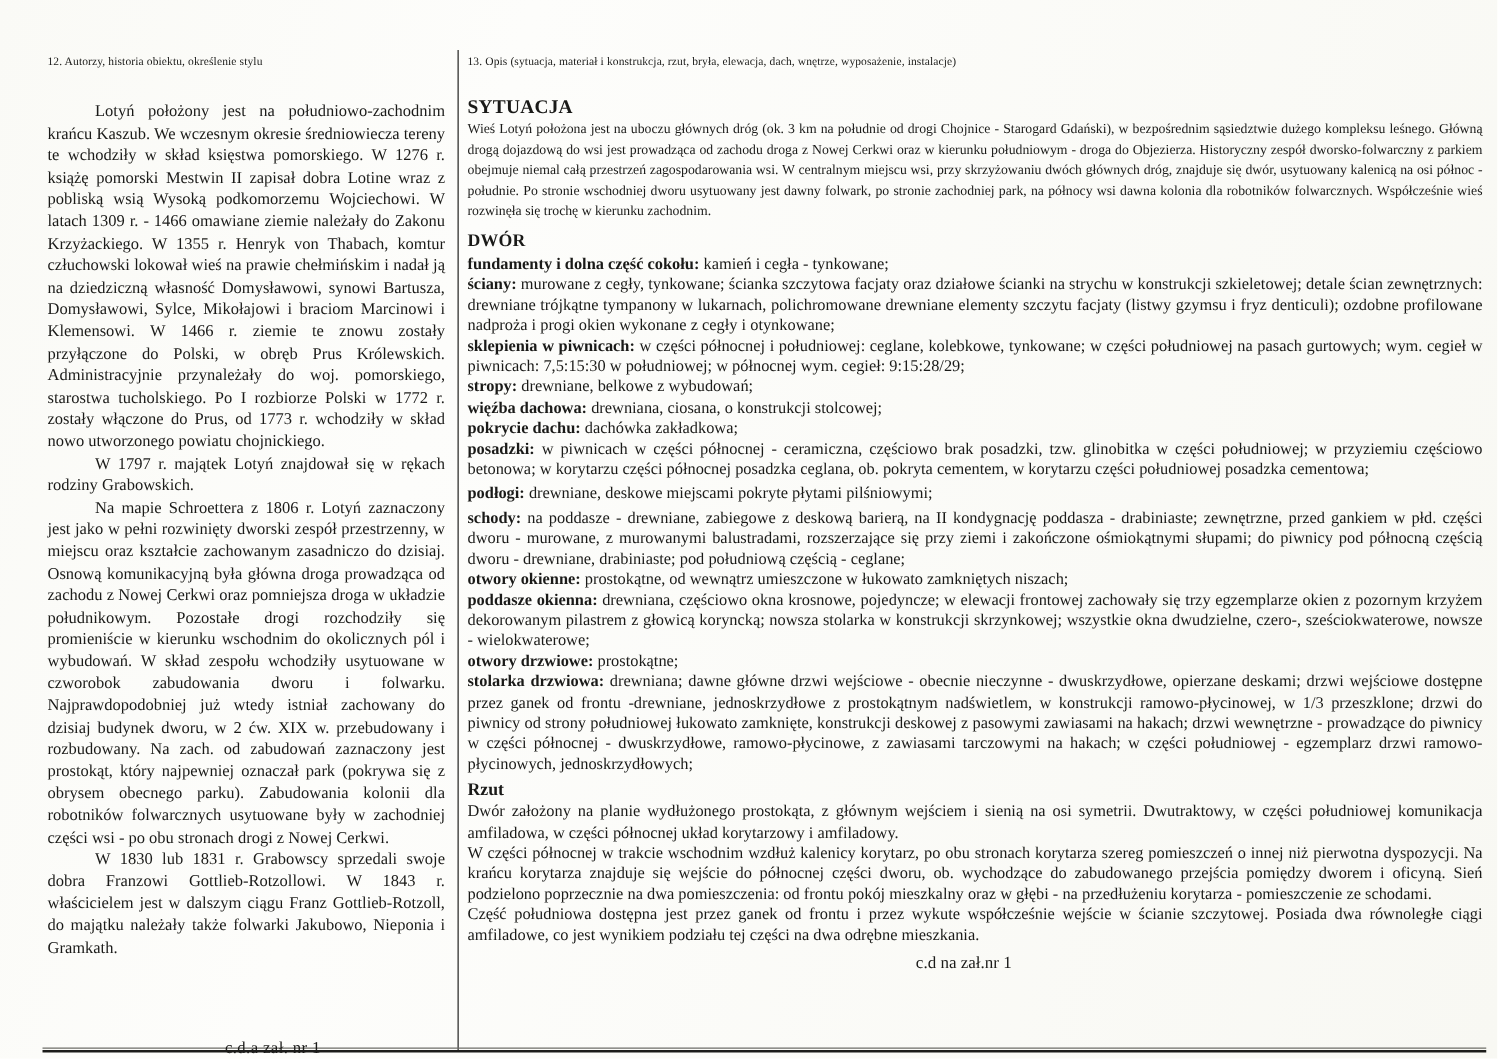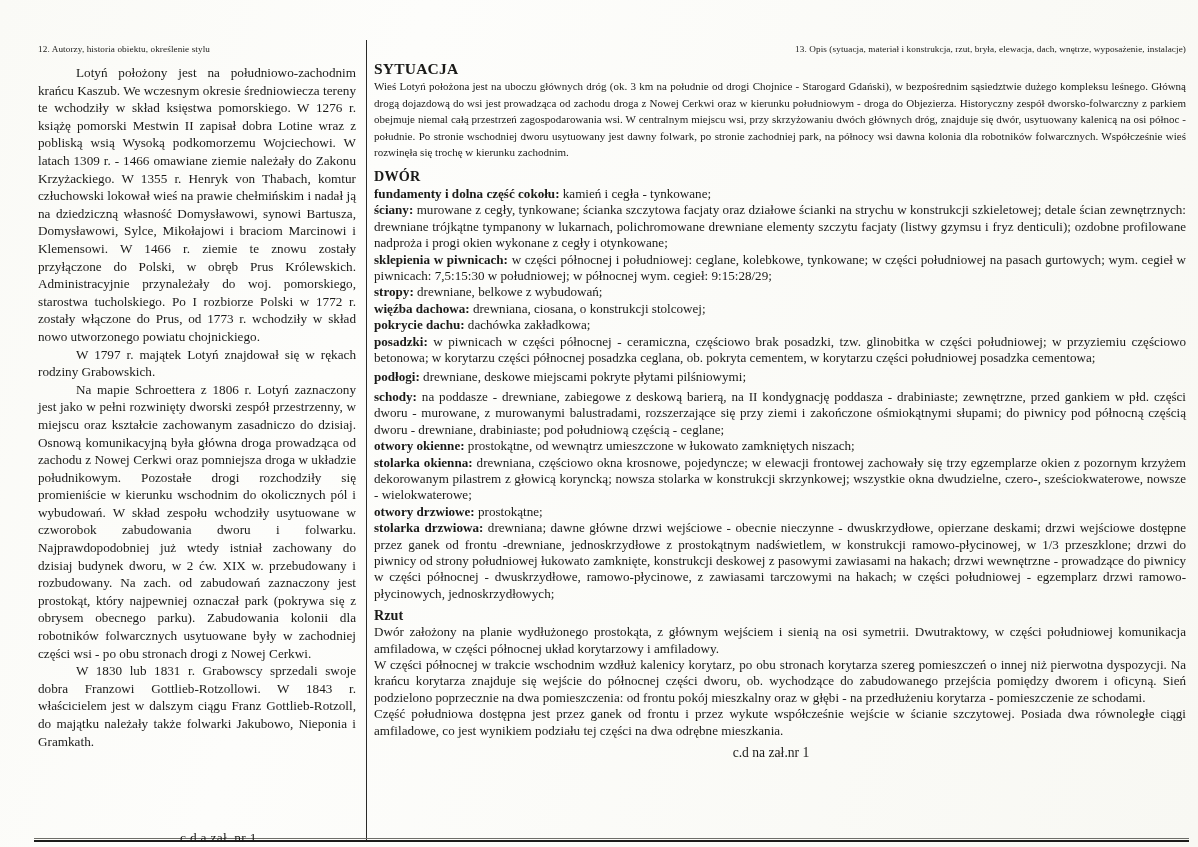--- a/index.html
+++ b/index.html
@@ -60,42 +60,41 @@
   .col-left {
     position: absolute;
     left: 38px;
     top: 44px;
     width: 318px;
   }
   .field-head {
     font-size: 9.2px;
     letter-spacing: 0.1px;
     line-height: 1.2;
-    margin-bottom: 9px;
+    margin-bottom: 25px;
     white-space: nowrap;
   }
   .col-left p {
     margin: 0;
     font-size: 13.2px;
     line-height: 17.6px;
     text-align: justify;
     text-indent: 38px;
     hyphens: none;
   }
 
   
   .col-right {
     position: absolute;
     left: 374px;
     top: 44px;
     width: 812px;
   }
   .col-right .field-head {
-    margin-bottom: 4px;
-    text-align: right;
+    margin-bottom: 21px;
   }
   .sec-title {
     font-size: 15.5px;
     line-height: 19px;
     margin: 2px 0 0 0;
     letter-spacing: 0.2px;
     font-family: Liberation Serif, serif;
   }
   .sec-title.small {
     font-size: 14.2px;
@@ -188,21 +187,21 @@
       <p class="body-line"><span class="lbl">pokrycie dachu:</span><span> dachówka zakładkowa;</span></p>
 
       <p class="body-line"><span class="lbl">posadzki:</span><span> w piwnicach w części północnej - ceramiczna, częściowo brak posadzki, tzw. glinobitka w części południowej; w przyziemiu częściowo betonowa; w korytarzu części północnej posadzka ceglana, ob. pokryta cementem, w korytarzu części południowej posadzka cementowa;</span></p>
 
       <p class="body-line blk-sm"><span class="lbl">podłogi:</span><span> drewniane, deskowe miejscami pokryte płytami pilśniowymi;</span></p>
 
       <p class="body-line blk-sm"><span class="lbl">schody:</span><span> na poddasze - drewniane, zabiegowe z deskową barierą, na II kondygnację poddasza - drabiniaste; zewnętrzne, przed gankiem w płd. części dworu - murowane, z murowanymi balustradami, rozszerzające się przy ziemi i zakończone ośmiokątnymi słupami; do piwnicy pod północną częścią dworu - drewniane, drabiniaste; pod południową częścią - ceglane;</span></p>
 
       <p class="body-line"><span class="lbl">otwory okienne:</span><span> prostokątne, od wewnątrz umieszczone w łukowato zamkniętych niszach;</span></p>
 
-      <p class="body-line"><span class="lbl">stolarka okienna:</span><span> drewniana, częściowo okna krosnowe, pojedyncze; w elewacji frontowej zachowały się trzy egzemplarze okien z pozornym krzyżem dekorowanym pilastrem z głowicą koryncką; nowsza stolarka w konstrukcji skrzynkowej; wszystkie okna dwudzielne, czero-, sześciokwaterowe, nowsze - wielokwaterowe;</span></p>
+      <p class="body-line"><span class="lbl">poddasze okienna:</span><span> drewniana, częściowo okna krosnowe, pojedyncze; w elewacji frontowej zachowały się trzy egzemplarze okien z pozornym krzyżem dekorowanym pilastrem z głowicą koryncką; nowsza stolarka w konstrukcji skrzynkowej; wszystkie okna dwudzielne, czero-, sześciokwaterowe, nowsze - wielokwaterowe;</span></p>
 
       <p class="body-line"><span class="lbl">otwory drzwiowe:</span><span> prostokątne;</span></p>
 
       <p class="body-line"><span class="lbl">stolarka drzwiowa:</span><span> drewniana; dawne główne drzwi wejściowe - obecnie nieczynne -  dwuskrzydłowe, opierzane deskami; drzwi wejściowe dostępne przez ganek od frontu -drewniane, jednoskrzydłowe z prostokątnym nadświetlem, w konstrukcji ramowo-płycinowej, w 1/3 przeszklone; drzwi do piwnicy od strony południowej łukowato zamknięte, konstrukcji deskowej z pasowymi zawiasami na hakach; drzwi wewnętrzne - prowadzące do piwnicy w części północnej - dwuskrzydłowe, ramowo-płycinowe, z zawiasami tarczowymi na hakach; w części południowej - egzemplarz drzwi ramowo-płycinowych, jednoskrzydłowych;</span></p>
 
       <h3 class="rzut-head">Rzut</h3>
       <p class="body-line">Dwór założony na planie wydłużonego prostokąta, z głównym wejściem i sienią na osi symetrii. Dwutraktowy, w części południowej komunikacja amfiladowa, w części północnej układ korytarzowy i amfiladowy.</p>
       <p class="body-line">W części północnej w trakcie wschodnim wzdłuż kalenicy korytarz, po obu stronach korytarza szereg pomieszczeń o innej niż pierwotna dyspozycji. Na krańcu korytarza znajduje się wejście do północnej części dworu, ob. wychodzące do zabudowanego przejścia pomiędzy dworem i oficyną. Sień podzielono poprzecznie na dwa pomieszczenia: od frontu pokój mieszkalny oraz w głębi - na przedłużeniu korytarza - pomieszczenie ze schodami.</p>
       <p class="body-line">Część południowa dostępna jest przez ganek od frontu i przez wykute współcześnie wejście w ścianie szczytowej. Posiada dwa równoległe ciągi amfiladowe, co jest wynikiem podziału tej części na dwa odrębne mieszkania.</p>
 

